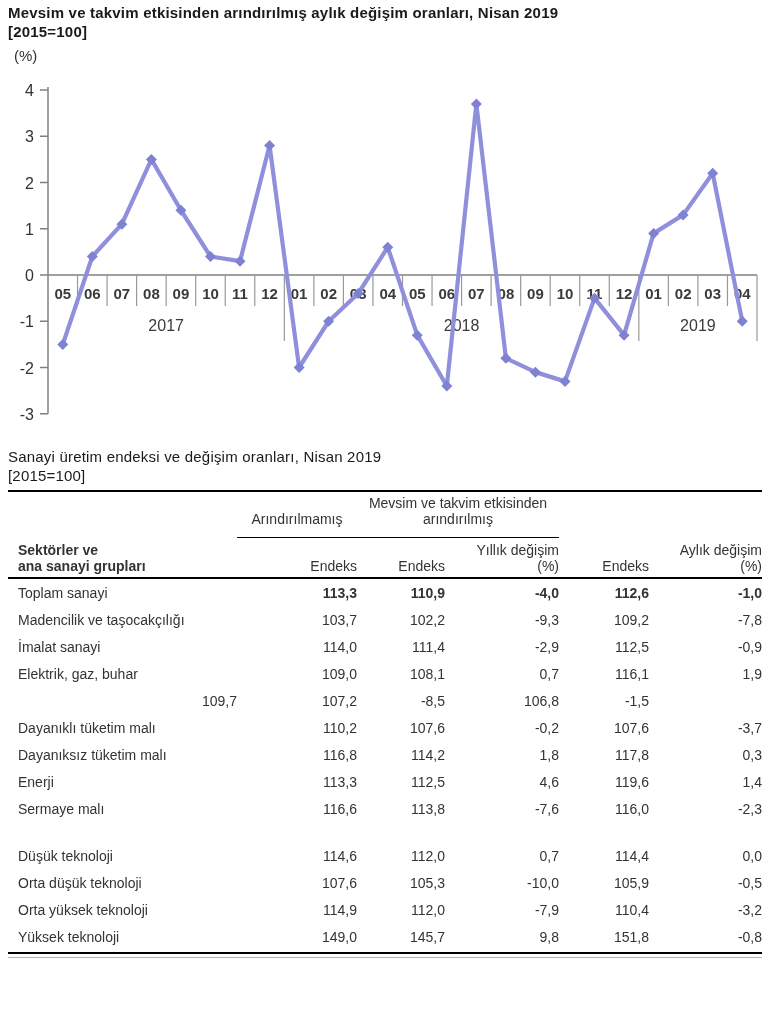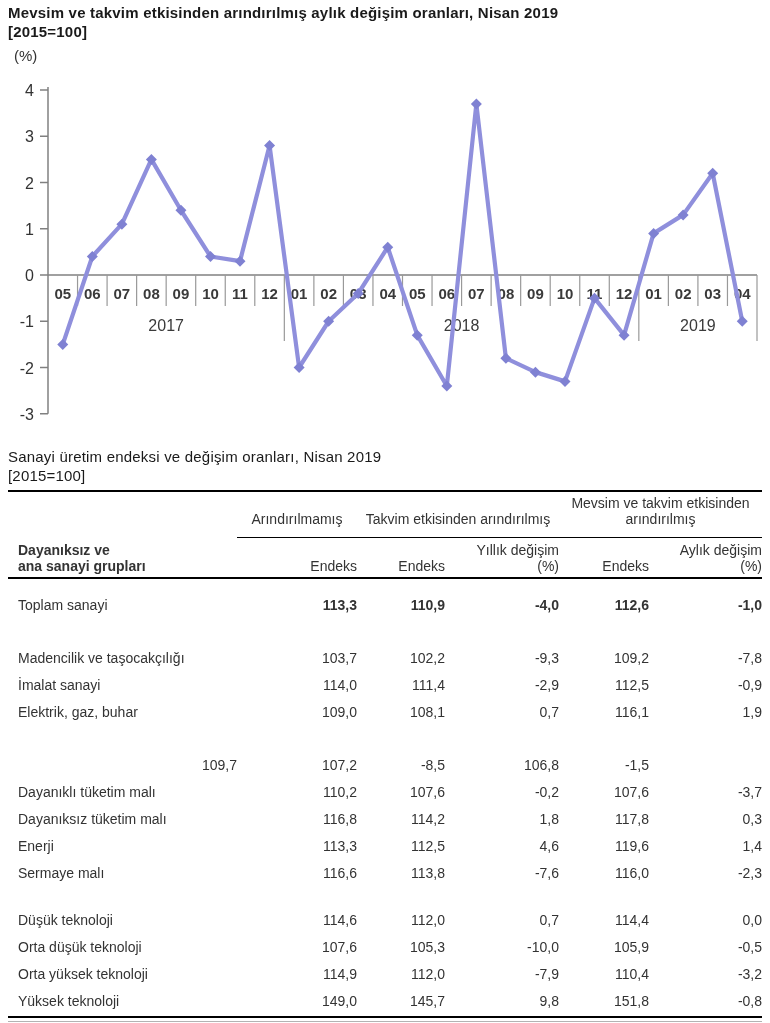--- a/index.html
+++ b/index.html
@@ -28,22 +28,22 @@
   .gc.u{border-bottom:1.5px solid #000;}
   .thead-sub{display:grid;grid-template-columns:229px 120px 88px 114px 90px 113px;height:39px;}
   .sc{display:flex;flex-direction:column;justify-content:flex-end;font-size:14px;
       line-height:16px;padding-bottom:3px;color:#333;}
   .sc.left{font-weight:bold;padding-left:10px;}
   .sc.num{text-align:right;align-items:flex-end;}
   .trow{display:grid;grid-template-columns:229px 120px 88px 114px 90px 113px;
         height:27px;align-items:center;font-size:14px;color:#333;}
   .tcell.label{padding-left:10px;}
   .tcell.num{text-align:right;}
-  .tsection{margin-top:26px;}
-  .tsection.s0{margin-top:12px;}
+  .tsection{}
+  .tsection.s0{margin-top:0;}
   .tsection.s3{margin-top:20px;}
   .bold-values .tcell.num{font-weight:bold;}
 </style>
 </head>
 <body>
 
 <div class="page">
 
   <div class="chart-title">
     <div>Mevsim ve takvim etkisinden arındırılmış aylık değişim oranları, Nisan 2019</div>
@@ -150,27 +150,26 @@
   <div class="table-block">
     <div class="tb-title">
       <div>Sanayi üretim endeksi ve değişim oranları, Nisan 2019</div>
       <div>[2015=100]</div>
     </div>
     <div class="rule-heavy mt5"></div>
 
     <div class="thead-groups">
       <div class="gc"></div>
       <div class="gc u">Arındırılmamış</div>
-      <div class="gc u">Takvim etkisinden arındırılmış</div>
       <div class="gc u">Mevsim ve takvim etkisinden arındırılmış</div>
     </div>
 
     <div class="thead-sub">
       <div class="sc left">
-        <div>Dayanıksız ve</div>
+        <div>Sektörler ve</div>
         <div>ana sanayi grupları</div>
       </div>
       <div class="sc num">Endeks</div>
       <div class="sc num">Endeks</div>
       <div class="sc num">
         <div>Yıllık değişim</div>
         <div>(%)</div>
       </div>
       <div class="sc num">Endeks</div>
       <div class="sc num">

